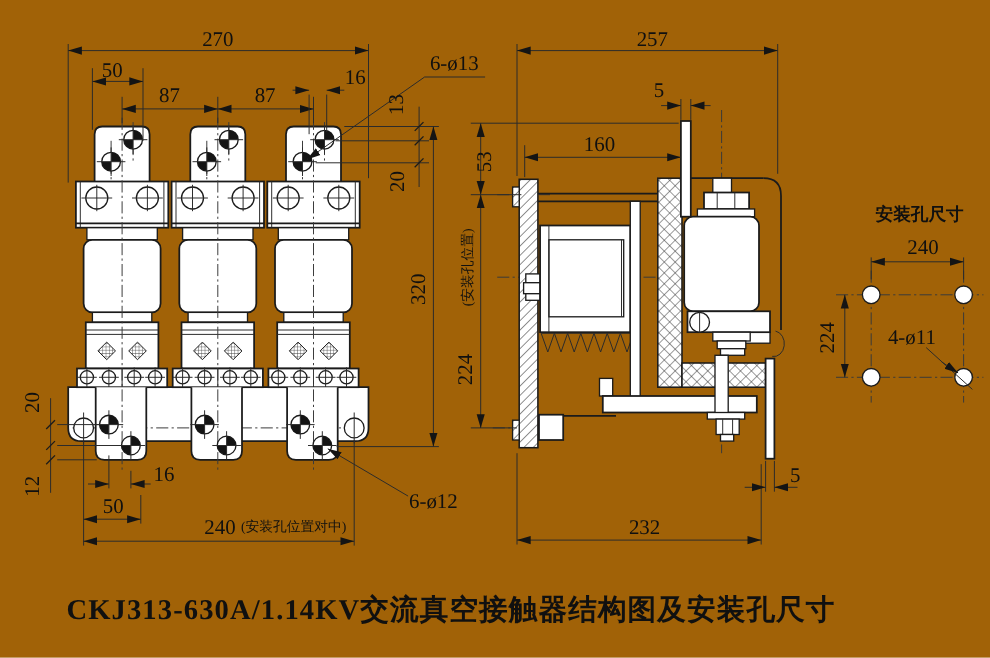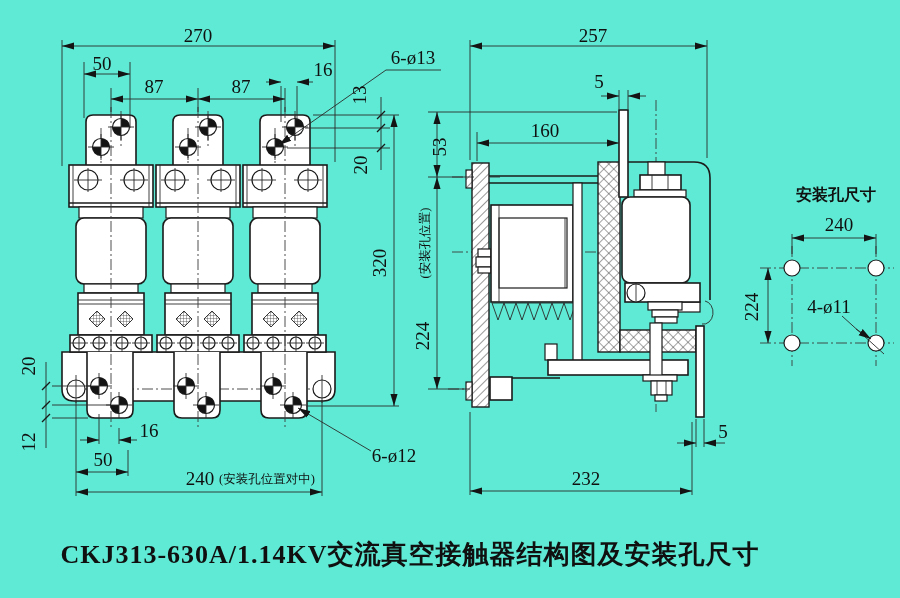--- a/index.html
+++ b/index.html
@@ -1,16 +1,16 @@
 <!DOCTYPE html>
 <html><head>
 <meta charset="utf-8">
 <style>
   html,body{margin:0;padding:0;background:#ffffff;width:900px;height:598px;overflow:hidden;}
-  .stage{width:900px;height:598px;position:relative;background:#5eead4;text-align:right;}
+  .stage{width:900px;height:598px;position:relative;background:#a16207;text-align:right;}
   svg{display:block;}
   .o   {fill:#fff;stroke:#1b1b1b;stroke-width:1.6;stroke-linejoin:miter;}
   .ol  {fill:none;stroke:#1b1b1b;stroke-width:1.6;}
   .om  {fill:#fff;stroke:#1b1b1b;stroke-width:1.2;}
   .thin{fill:none;stroke:#2a2a2a;stroke-width:0.9;}
   .dim {fill:none;stroke:#2a2a2a;stroke-width:0.9;}
   .cl  {fill:none;stroke:#3a3a3a;stroke-width:0.9;stroke-dasharray:11 3 2 3;}
   .q   {fill:#141414;stroke:none;}
   .tick{fill:none;stroke:#1b1b1b;stroke-width:1.2;}
   text {font-family:"Liberation Serif","DejaVu Serif",serif;fill:#101010;}

